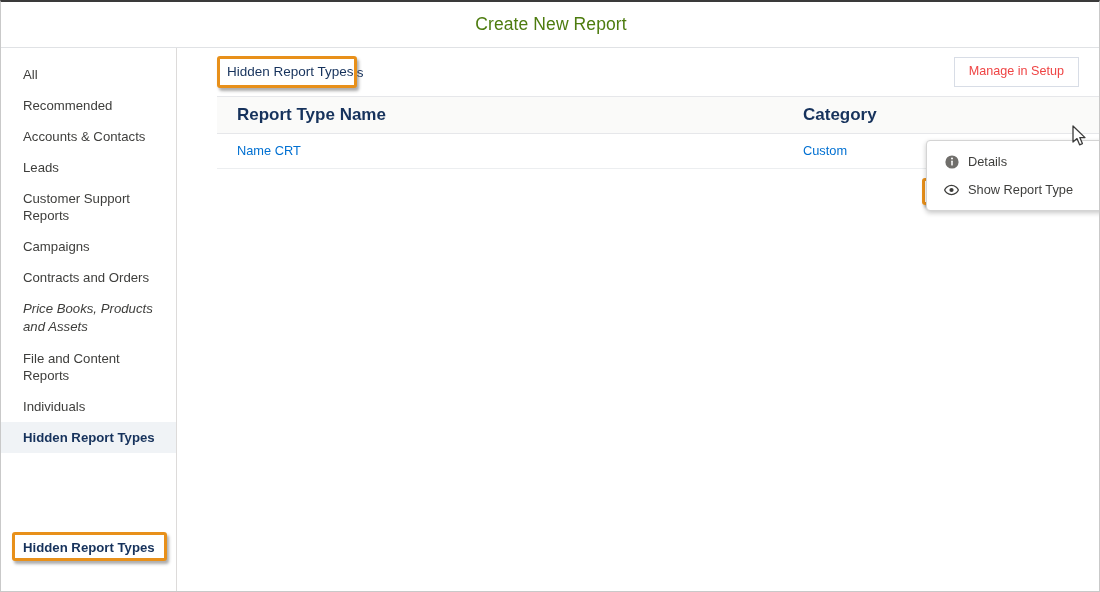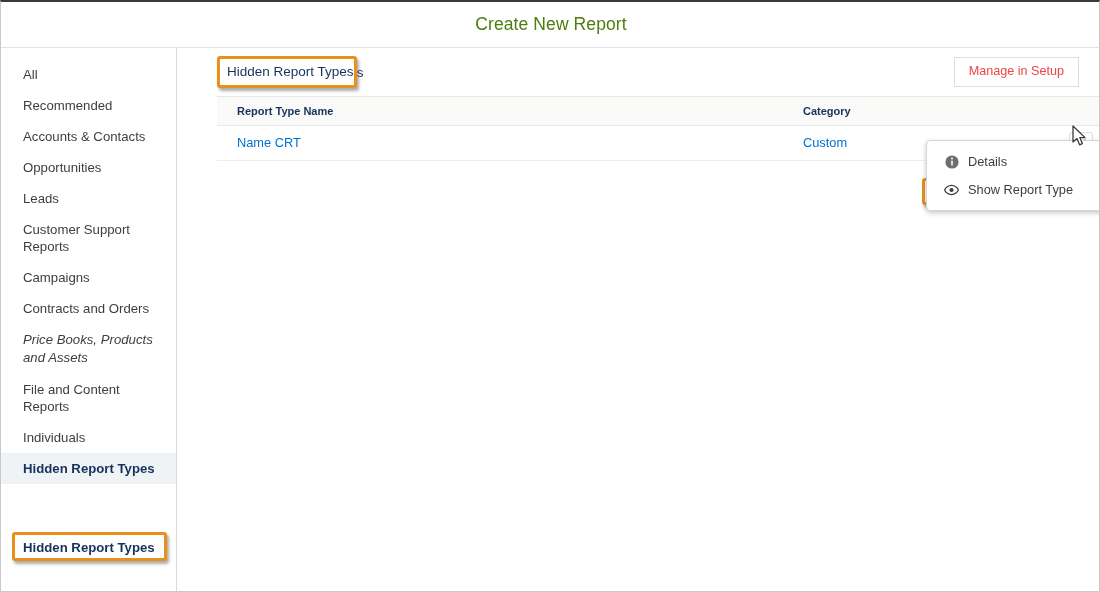--- a/index.html
+++ b/index.html
@@ -132,21 +132,21 @@
     border-top: 1px solid #e6e7ea;
   }
   table.rt {
     width: 884px;
     border-collapse: collapse;
     table-layout: fixed;
   }
   table.rt th {
     text-align: left;
     background: #fafaf9;
-    font-size: 11px;
+    font-size: 17px;
     font-weight: bold;
     color: #16325c;
     padding: 8px 8px 8px 20px;
     border-bottom: 1px solid #e6e7ea;
     height: 24px;
     box-sizing: border-box;
   }
   table.rt td {
     font-size: 12.8px;
     padding: 6px 8px 7px 20px;
@@ -236,23 +236,20 @@
 
     <div class="sidebar">
       <div class="nav-item">
         <span>All</span>
       </div>
       <div class="nav-item">
         <span>Recommended</span>
       </div>
       <div class="nav-item">
         <span>Accounts &amp; Contacts</span>
-      </div>
-      <div class="nav-item">
-        <span>Opportunities</span>
       </div>
       <div class="nav-item">
         <span>Leads</span>
       </div>
       <div class="nav-item">
         <span>Customer Support Reports</span>
       </div>
       <div class="nav-item">
         <span>Campaigns</span>
       </div>

